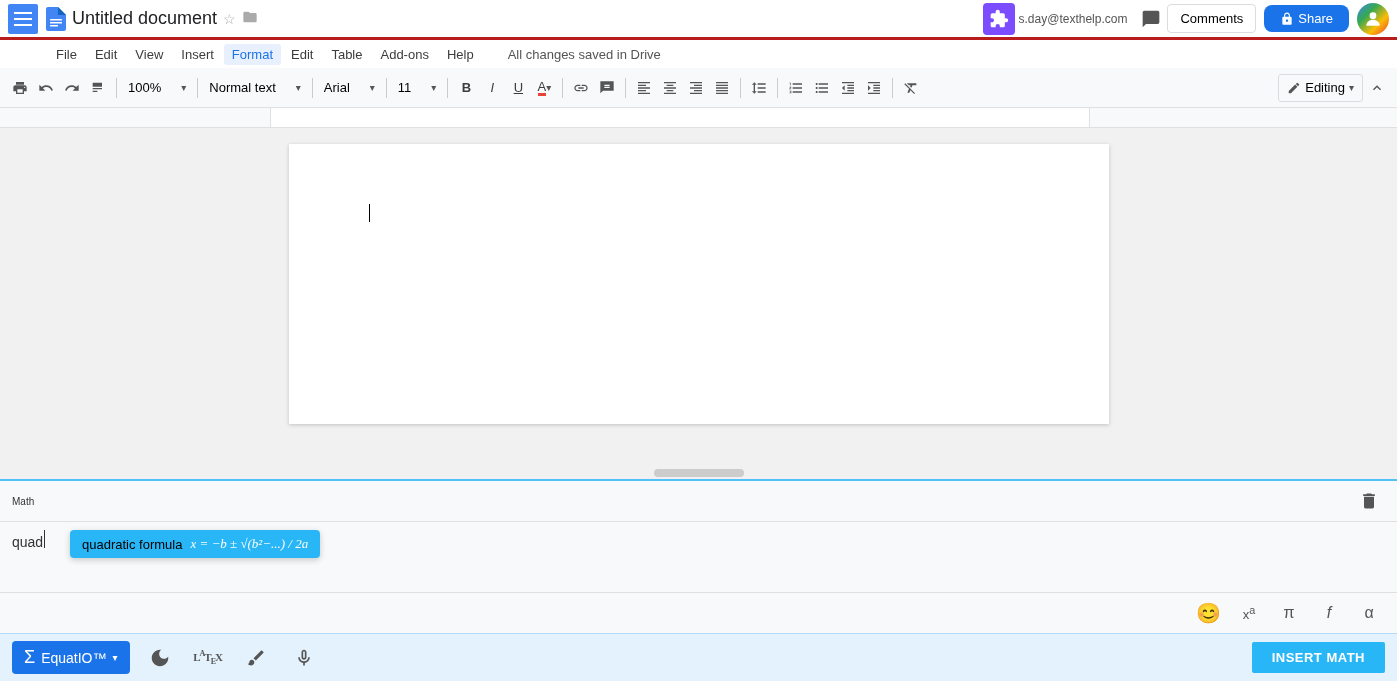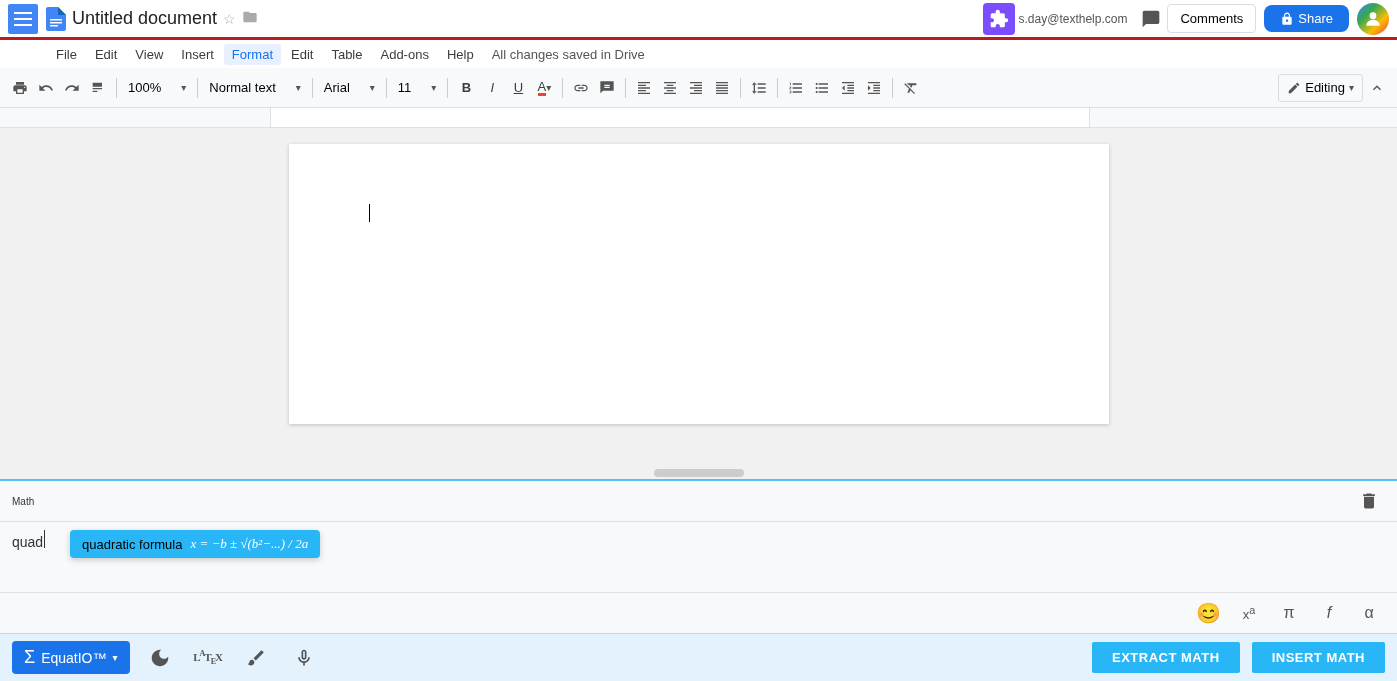--- a/index.html
+++ b/index.html
@@ -35,21 +35,21 @@
 
     
     .menu-bar {
       display: flex; align-items: center; background: #fff; padding: 2px 48px;
       height: 28px; gap: 2px;
     }
     .menu-item {
       padding: 3px 8px; font-size: 13px; color: #3c3c3c; cursor: pointer; border-radius: 3px;
     }
     .menu-item.active { background: #e8f0fe; color: #1a73e8; }
-    .saved-text { font-size: 13px; color: #555; margin-left: 8px; }
+    .saved-text { font-size: 13px; color: #555; margin-left: 24px; }
 
     
     .toolbar {
       display: flex; align-items: center; background: #f8f9fa; border-bottom: 1px solid #e0e0e0;
       padding: 4px 8px; height: 40px; gap: 2px; flex-wrap: nowrap;
     }
     .tb-btn {
       min-width: 24px; height: 28px; display: flex; align-items: center; justify-content: center;
       cursor: pointer; border-radius: 3px; padding: 0 4px; color: #3c3c3c; font-size: 13px;
       white-space: nowrap;
@@ -415,15 +415,14 @@
     <svg width="20" height="20" viewBox="0 0 24 24" fill="#555">
       <path d="M7 14c-1.66 0-3 1.34-3 3 0 1.31-1.16 2-2 2 .92 1.22 2.49 2 4 2 2.21 0 4-1.79 4-4 0-1.66-1.34-3-3-3zm13.71-9.37l-1.34-1.34c-.39-.39-1.02-.39-1.41 0L9 12.25 11.75 15l8.96-8.96c.39-.39.39-1.02 0-1.41z"></path>
     </svg>
   </div>
   <div class="bottom-tool-btn">
     <svg width="20" height="20" viewBox="0 0 24 24" fill="#555">
       <path d="M12 14c1.66 0 3-1.34 3-3V5c0-1.66-1.34-3-3-3S9 3.34 9 5v6c0 1.66 1.34 3 3 3zm-1-9c0-.55.45-1 1-1s1 .45 1 1v6c0 .55-.45 1-1 1s-1-.45-1-1V5zm6 6c0 2.76-2.24 5-5 5s-5-2.24-5-5H5c0 3.53 2.61 6.43 6 6.92V21h2v-3.08c3.39-.49 6-3.39 6-6.92h-2z"></path>
     </svg>
   </div>
   <div class="bottom-spacer"></div>
-  <button class="extract-btn">EXTRACT MATH</button>
   <button class="insert-btn">INSERT MATH</button>
 </div>
 
 </body></html>

